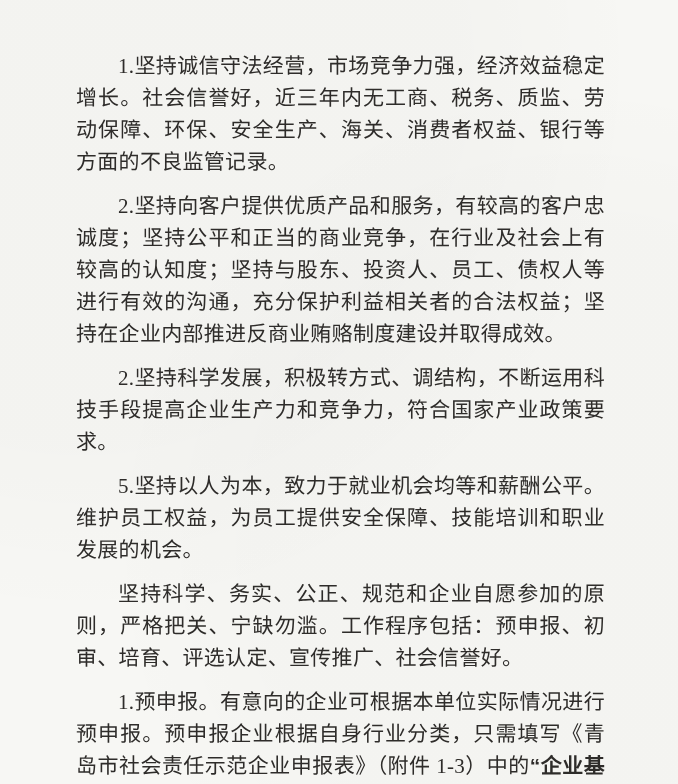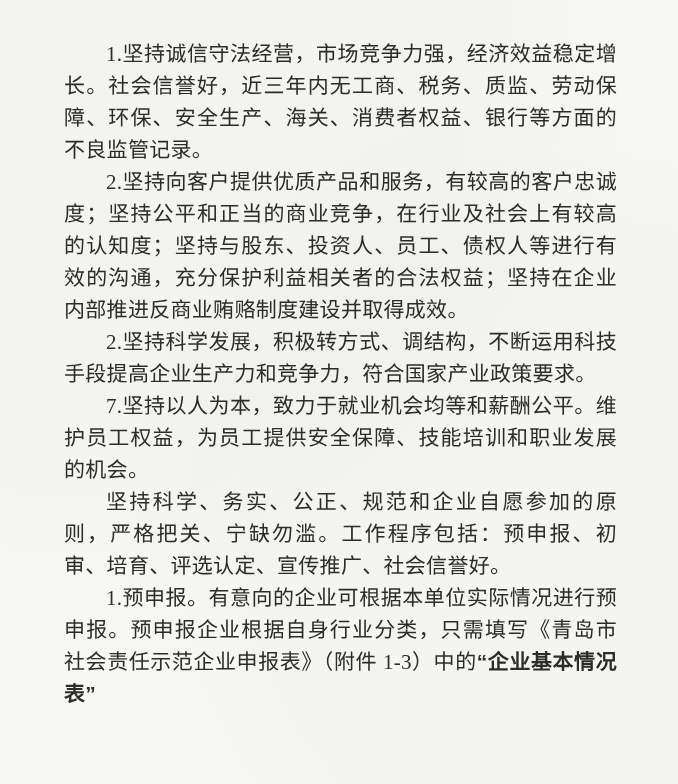--- a/index.html
+++ b/index.html
@@ -24,21 +24,21 @@
       radial-gradient(circle at 12% 8%, rgba(0,0,0,0.015) 0 40%, transparent 60%),
       radial-gradient(circle at 85% 70%, rgba(0,0,0,0.012) 0 40%, transparent 60%);
   }
   .doc-body {
     width: 553px;
     color: #2e2c2a;
     font-size: 21px;
     line-height: 32px;
   }
   .doc-body p {
-    margin: 0;
+    margin: 12px;
     text-indent: 2em;
     text-align: justify;
     text-justify: inter-ideograph;
     letter-spacing: 0.3px;
   }
   .doc-body p.heading {
     font-weight: 700;
     font-family: "Liberation Sans", "DejaVu Sans", sans-serif;
     letter-spacing: 1px;
   }
@@ -48,17 +48,17 @@
   }
 </style>
 </head>
 <body>
 
 <div class="paper" style="background-color: rgb(247, 247, 244);">
   <div class="doc-body" style="color: rgb(46, 44, 42);">
       <p class="body">1.坚持诚信守法经营，市场竞争力强，经济效益稳定增长。社会信誉好，近三年内无工商、税务、质监、劳动保障、环保、安全生产、海关、消费者权益、银行等方面的不良监管记录。</p>
       <p class="body">2.坚持向客户提供优质产品和服务，有较高的客户忠诚度；坚持公平和正当的商业竞争，在行业及社会上有较高的认知度；坚持与股东、投资人、员工、债权人等进行有效的沟通，充分保护利益相关者的合法权益；坚持在企业内部推进反商业贿赂制度建设并取得成效。</p>
       <p class="body">2.坚持科学发展，积极转方式、调结构，不断运用科技手段提高企业生产力和竞争力，符合国家产业政策要求。</p>
-      <p class="body">7.坚持以人为本，致力于就业机会均等和薪酬公平。维护员工权益，为员工提供安全保障、技能培训和职业发展的机会。</p>
+      <p class="body">5.坚持以人为本，致力于就业机会均等和薪酬公平。维护员工权益，为员工提供安全保障、技能培训和职业发展的机会。</p>
       <p class="body">坚持科学、务实、公正、规范和企业自愿参加的原则，严格把关、宁缺勿滥。工作程序包括：预申报、初审、培育、评选认定、宣传推广、社会信誉好。</p>
       <p class="body"><span>1.预申报。有意向的企业可根据本单位实际情况进行预申报。预申报企业根据自身行业分类，只需填写《青岛市社会责任示范企业申报表》（附件 1-3）中的</span><span class="bold-run">“企业基本情况表”</span></p>
     </div>
 </div>
 
 </body></html>

